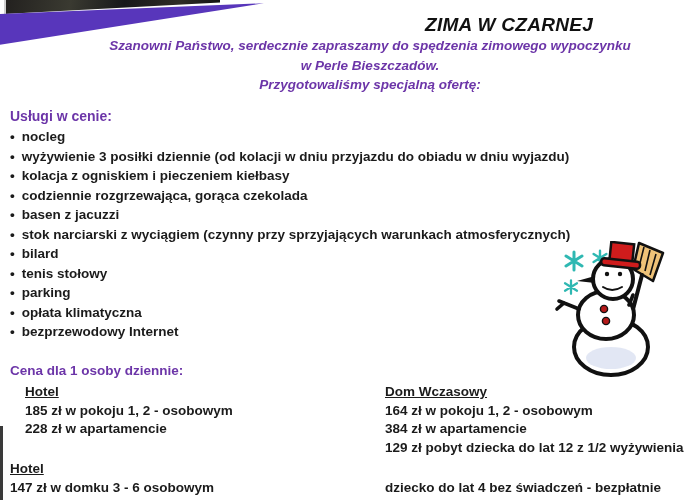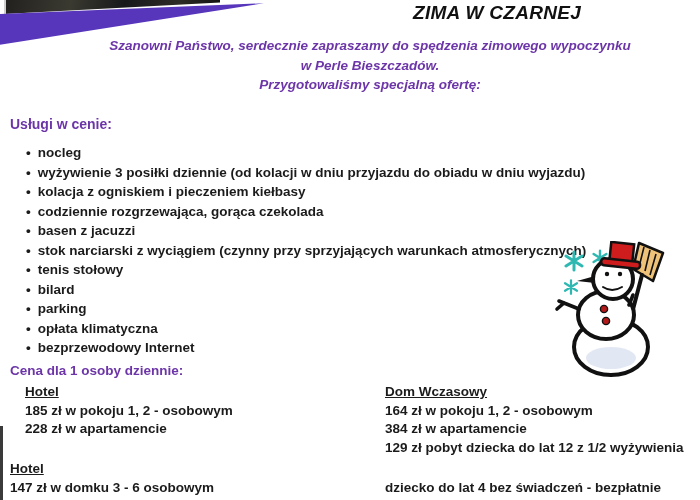--- a/index.html
+++ b/index.html
@@ -20,44 +20,44 @@
     clip-path: polygon(0 0, 100% 0, 100% 18%, 0 100%);
     border-left: 2px solid #cfcfcf;
   }
   .purple-wedge {
     position: absolute; left: 0; top: 0; width: 264px; height: 47px;
     background: #5836bb;
     clip-path: polygon(0 30%, 100% 7%, 0 95%);
   }
 
   .title {
-    position: absolute; left: 413px; top: 2px; margin: 0;
+    position: absolute; left: 413px; top: 2px; margin: 12px;
     font-size: 19px; font-weight: bold; font-style: italic;
     letter-spacing: 0.3px; color: #111;
     white-space: nowrap;
   }
 
   .intro {
     position: absolute; left: 30px; top: 36px; width: 680px;
     text-align: center;
     color: #6c35a8;
     font-size: 13.5px; font-weight: bold; font-style: italic;
     line-height: 19.5px;
   }
 
   .purple-heading {
     position: absolute;
     color: #6c35a8; font-weight: bold; font-size: 14px;
     white-space: nowrap;
   }
-  .services-heading { left: 10px; top: 116px; }
+  .services-heading { left: 10px; top: 108px; }
   .pricing-heading  { left: 10px; top: 363px; font-size: 13.5px; }
 
   .services-list {
-    position: absolute; left: 10px; top: 127px; margin: 16px; padding: 0;
+    position: absolute; left: 10px; top: 127px; margin: 0; padding: 0;
     list-style: none;
     font-size: 13.5px; font-weight: bold; line-height: 19.5px;
     white-space: nowrap;
   }
   .services-list li::before { content: "\2022"; margin-right: 7px; }
 
   .price-block {
     position: absolute;
     font-size: 13.5px; font-weight: bold; line-height: 18.6px;
     white-space: nowrap;
@@ -91,22 +91,22 @@
   </div>
 
   <div class="purple-heading services-heading">Usługi w cenie:</div>
   <ul class="services-list">
     <li>nocleg</li>
     <li>wyżywienie 3 posiłki dziennie (od kolacji w dniu przyjazdu do obiadu w dniu wyjazdu)</li>
     <li>kolacja z ogniskiem i pieczeniem kiełbasy</li>
     <li>codziennie rozgrzewająca, gorąca czekolada</li>
     <li>basen z jacuzzi</li>
     <li>stok narciarski z wyciągiem (czynny przy sprzyjających warunkach atmosferycznych)</li>
+    <li>bilard</li>
     <li>tenis stołowy</li>
-    <li>bilard</li>
     <li>parking</li>
     <li>opłata klimatyczna</li>
     <li>bezprzewodowy Internet</li>
   </ul>
 
   <div class="snowman-box">
     <svg width="120" height="136" viewBox="0 0 120 136" xmlns="http://www.w3.org/2000/svg">
 
       <g stroke="#2fb8b2" stroke-width="3" stroke-linecap="round" fill="none">
         <g transform="translate(25,20)">

